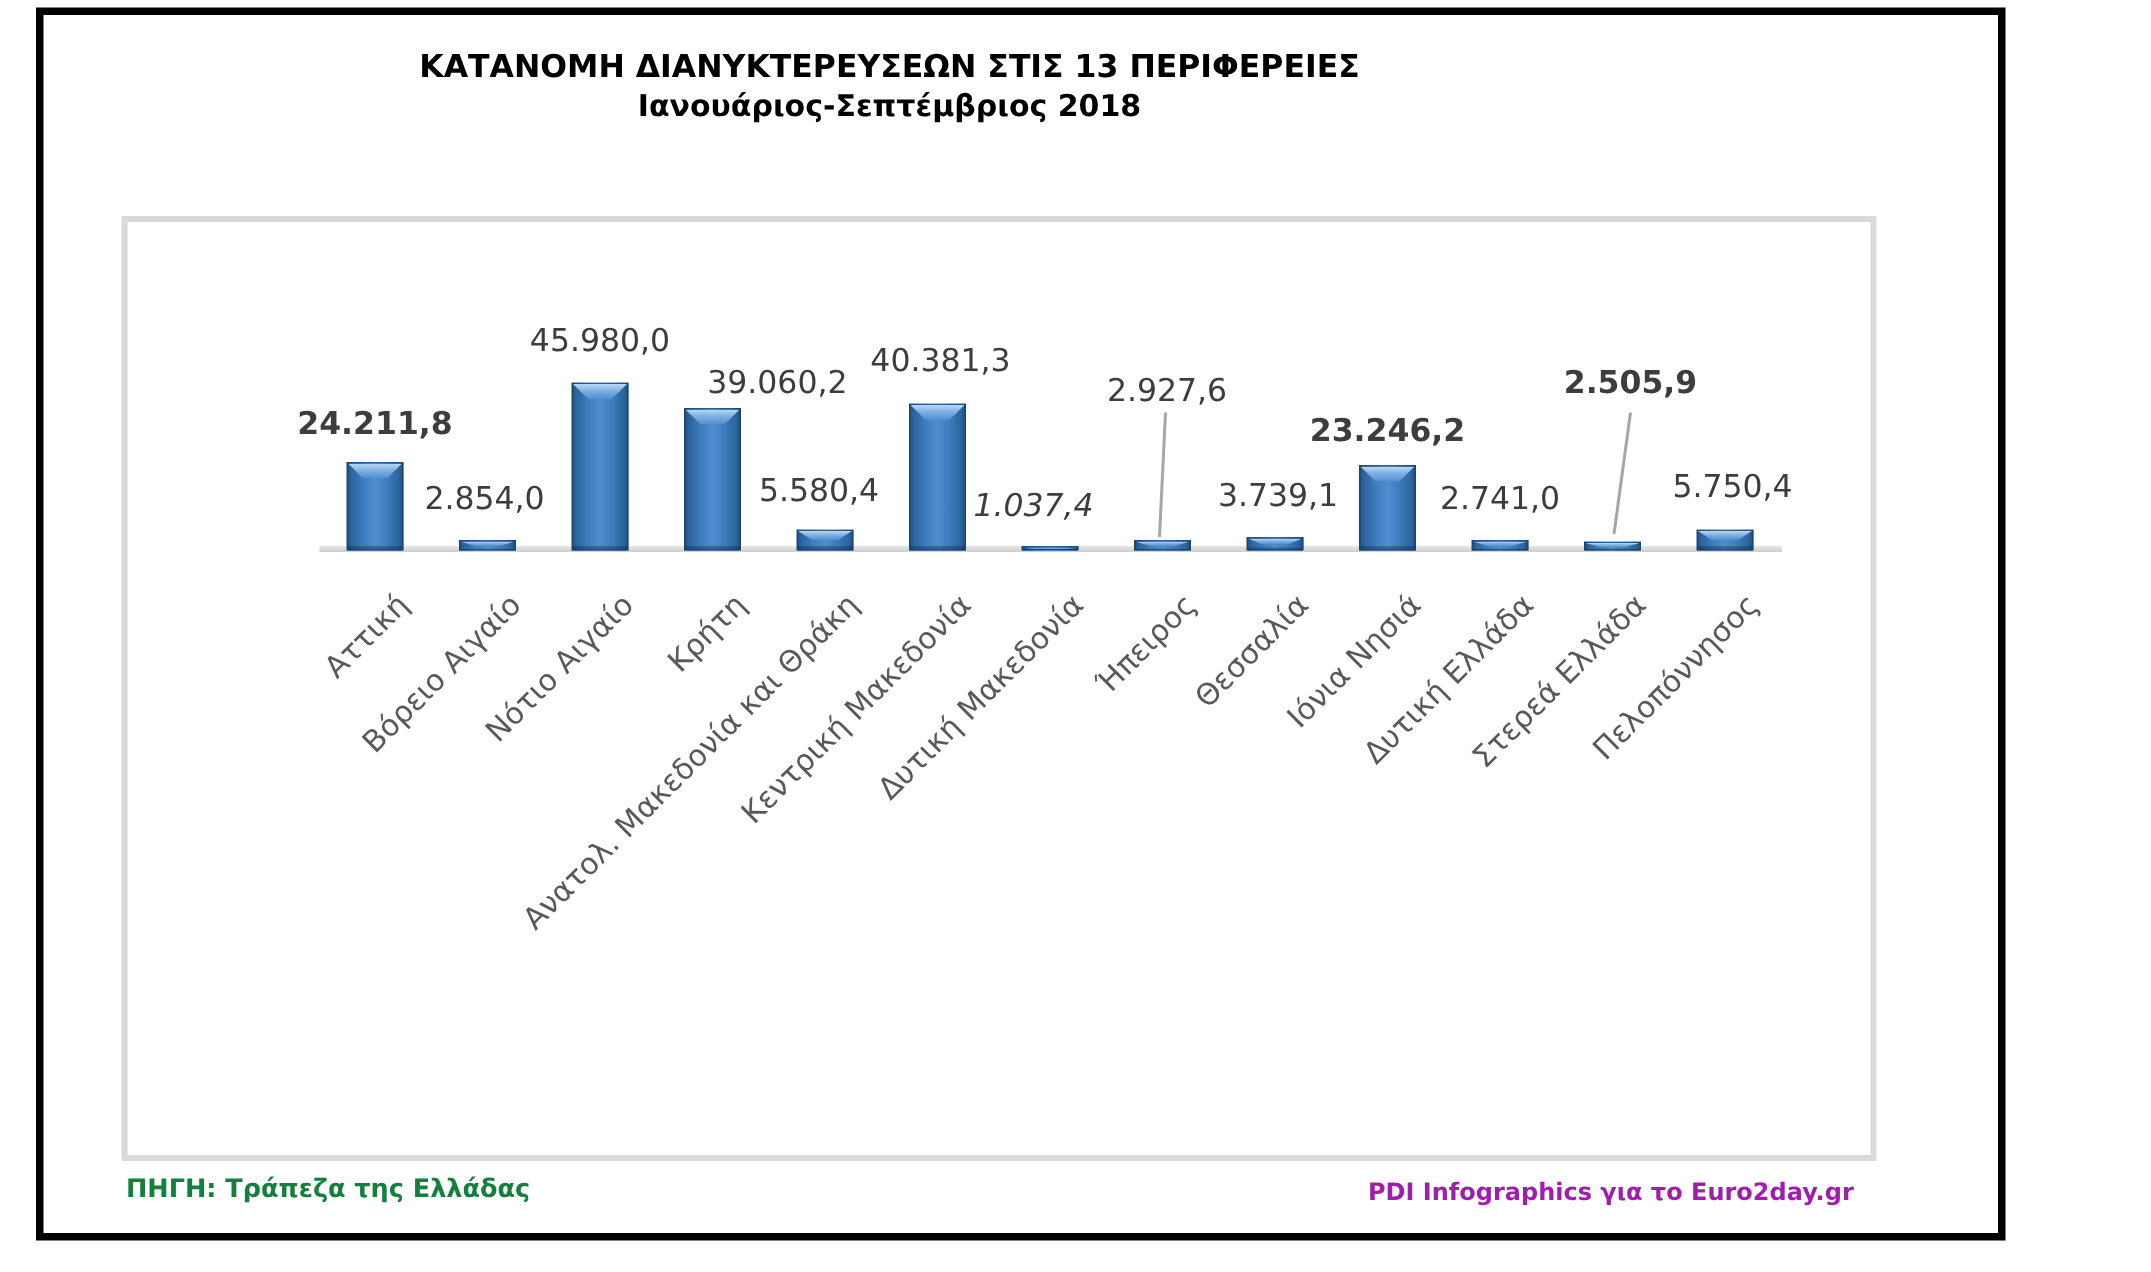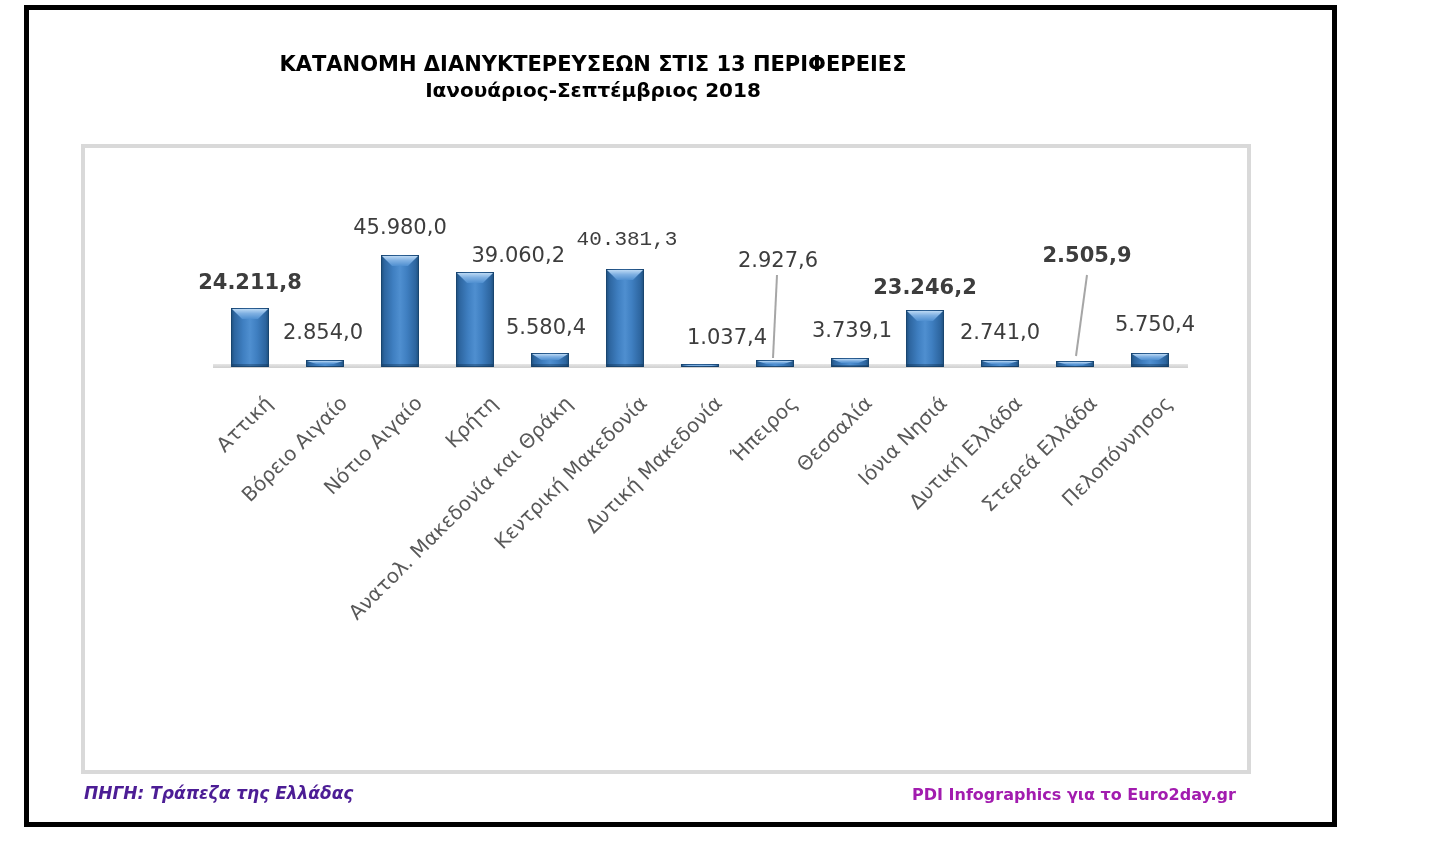--- a/index.html
+++ b/index.html
@@ -1,40 +1,40 @@
 <!DOCTYPE html>
 <html><head>
 <meta charset="utf-8">
 <style>
   html,body{margin:0;padding:0;background:#ffffff;}
   .page{position:relative;width:1434px;height:848px;background:#ffffff;overflow:hidden;
         font-family:"DejaVu Sans",sans-serif;}
   .frame{position:absolute;left:24px;top:5px;width:1303px;height:812px;border:5px solid #000000;}
   .title-block{position:absolute;left:0px;top:30px;width:1186px;text-align:center;color:#000000;}
-  .title-line1{font-size:21px;font-weight:bold;line-height:28px;margin-top:20px;}
+  .title-line1{font-size:21px;font-weight:bold;line-height:28px;}
   .title-line2{font-size:20px;font-weight:bold;line-height:25px;}
   .title-line3{font-size:20px;font-weight:bold;line-height:25px;}
   .chart-box{position:absolute;left:81px;top:144px;width:1162px;height:622px;border:4px solid #d9d9d9;}
   .axis-line{position:absolute;left:213px;top:364px;width:975px;height:4px;
              background:linear-gradient(to bottom,#e6e6e6,#cfcfcf);}
   .bar{position:absolute;width:38px;
        background:linear-gradient(to right,#1d4e79 0%,#2d659f 9%,#3f7fc1 32%,#4f8fd0 50%,#3f7fc1 68%,#2d659f 91%,#1d4e79 100%);
        box-shadow:inset 0 0 0 1px rgba(20,60,100,0.55);}
   .bar::before{content:"";position:absolute;left:1px;right:1px;top:1px;height:min(10px,46%);
        background:linear-gradient(to bottom,#bcd9f4 0%,#7fb0e2 45%,#4f8fd0 100%);
        clip-path:polygon(0 0,100% 0,72% 100%,28% 100%);}
   .bar::after{content:"";position:absolute;left:1px;right:1px;bottom:0;height:min(3px,18%);
        background:rgba(10,40,70,0.35);}
   .value-label{position:absolute;width:170px;text-align:center;font-size:21px;color:#3d3d3d;
        font-family:"DejaVu Sans",sans-serif;white-space:nowrap;}
   .cat-label{position:absolute;width:420px;height:24px;line-height:24px;text-align:right;
        font-size:20px;color:#595959;font-family:"DejaVu Sans",sans-serif;white-space:nowrap;
        transform:rotate(-45deg);transform-origin:100% 0;}
   .leader-svg{position:absolute;left:0;top:0;pointer-events:none;}
-  .footer-source{position:absolute;left:84px;top:783px;font-size:17px;font-weight:bold;color:#4c1d95;font-style:italic;}
+  .footer-source{position:absolute;left:84px;top:783px;font-size:17px;font-weight:bold;color:#15803d;}
   .footer-credit{position:absolute;left:912px;top:785px;font-size:16px;font-weight:bold;color:#a21caf;}
 </style>
 </head>
 <body>
 
 <div class="page">
   <div class="frame"></div>
 
   <div class="title-block">
     <div class="title-line1">ΚΑΤΑΝΟΜΗ ΔΙΑΝΥΚΤΕΡΕΥΣΕΩΝ ΣΤΙΣ 13 ΠΕΡΙΦΕΡΕΙΕΣ</div>
@@ -67,23 +67,23 @@
       <div class="value-label" style="left: 165px; top: 270px; font-weight: bold;">24.211,8</div>
       <div class="cat-label" style="left: -160px; top: 391px;">Αττική</div>
       <div class="value-label" style="left: 238px; top: 320px;">2.854,0</div>
       <div class="cat-label" style="left: -85px; top: 391px;">Βόρειο Αιγαίο</div>
       <div class="value-label" style="left: 315px; top: 215px;">45.980,0</div>
       <div class="cat-label" style="left: -10px; top: 391px;">Νότιο Αιγαίο</div>
       <div class="value-label" style="left: 395px; top: 243px; text-align: right;">39.060,2</div>
       <div class="cat-label" style="left: 65px; top: 391px;">Κρήτη</div>
       <div class="value-label" style="left: 461px; top: 315px;">5.580,4</div>
       <div class="cat-label" style="left: 140px; top: 391px;">Ανατολ. Μακεδονία και Θράκη</div>
-      <div class="value-label" style="left: 542px; top: 228px; font-family: Liberation Mono, monospace;">40.381,3</div>
+      <div class="value-label" style="left: 542px; top: 228px;">40.381,3</div>
       <div class="cat-label" style="left: 215px; top: 391px;">Κεντρική Μακεδονία</div>
-      <div class="value-label" style="left: 642px; top: 325px;">1.037,4</div>
+      <div class="value-label" style="left: 604px; top: 325px; font-style: italic;">1.037,4</div>
       <div class="cat-label" style="left: 290px; top: 391px;">Δυτική Μακεδονία</div>
       <div class="value-label" style="left: 693px; top: 248px;">2.927,6</div>
       <div class="cat-label" style="left: 365px; top: 391px;">Ήπειρος</div>
       <div class="value-label" style="left: 767px; top: 318px;">3.739,1</div>
       <div class="cat-label" style="left: 440px; top: 391px;">Θεσσαλία</div>
       <div class="value-label" style="left: 840px; top: 275px; font-weight: bold;">23.246,2</div>
       <div class="cat-label" style="left: 515px; top: 391px;">Ιόνια Νησιά</div>
       <div class="value-label" style="left: 915px; top: 320px;">2.741,0</div>
       <div class="cat-label" style="left: 590px; top: 391px;">Δυτική Ελλάδα</div>
       <div class="value-label" style="left: 1002px; top: 243px; font-weight: bold;">2.505,9</div>

